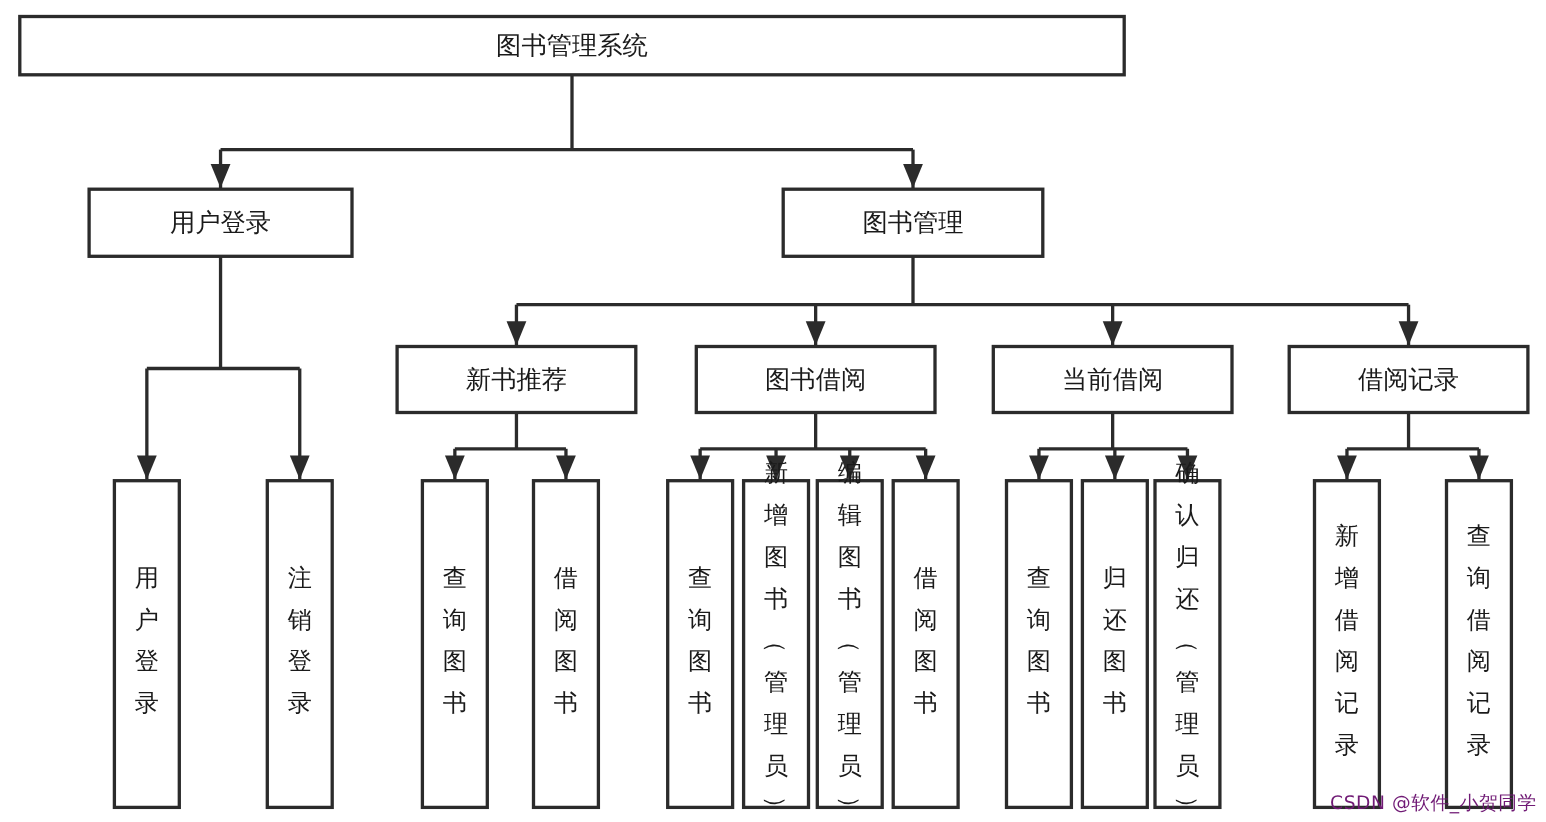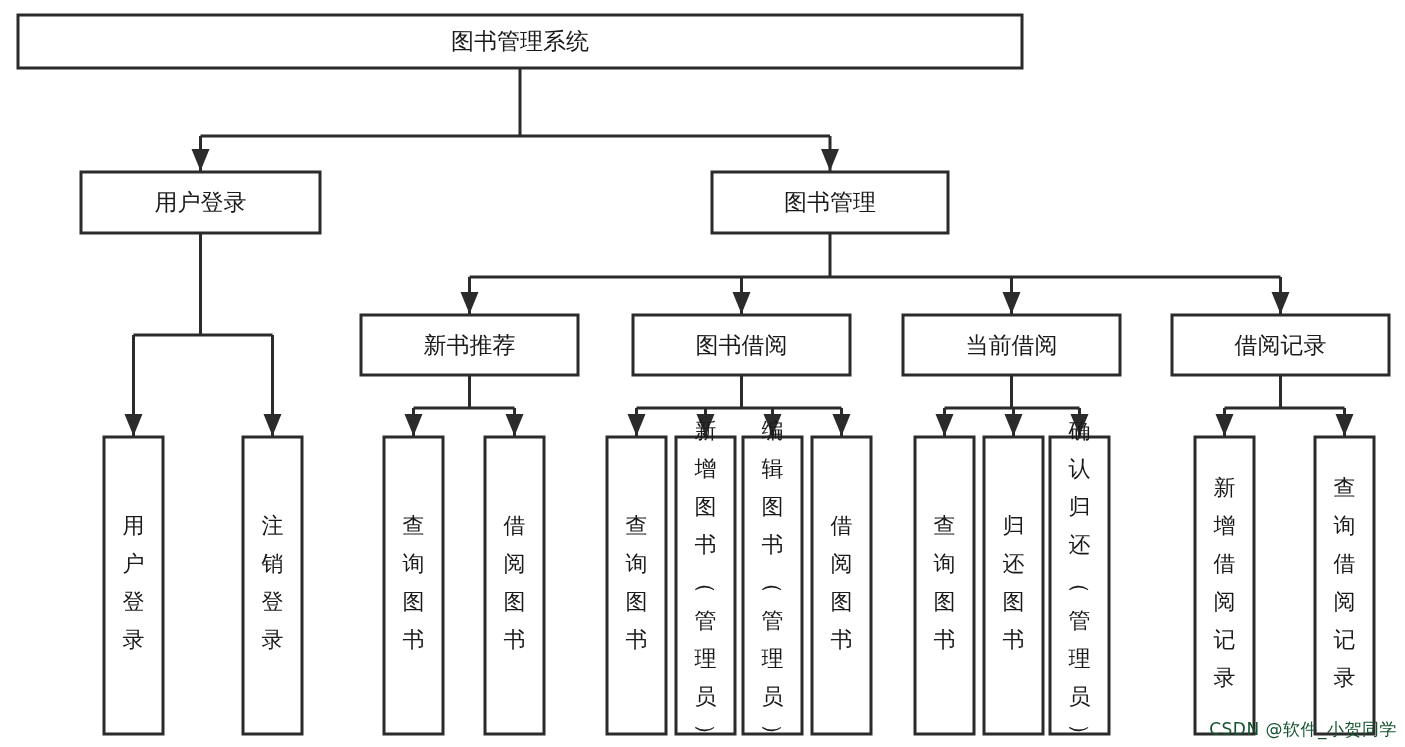--- a/index.html
+++ b/index.html
@@ -45,21 +45,21 @@
   }
   .arrow-head {
     fill: #2b2b2b;
     stroke: none;
   }
   .watermark {
     position: absolute;
     right: 8px;
     bottom: 6px;
     font-size: 17px;
-    color: #14532d;
+    color: #701a75;
     letter-spacing: 0.5px;
     white-space: nowrap;
     font-family: "DejaVu Sans", "Liberation Sans", sans-serif;
     pointer-events: none;
     text-align: right;
   }
 </style>
 </head>
 <body>
 

